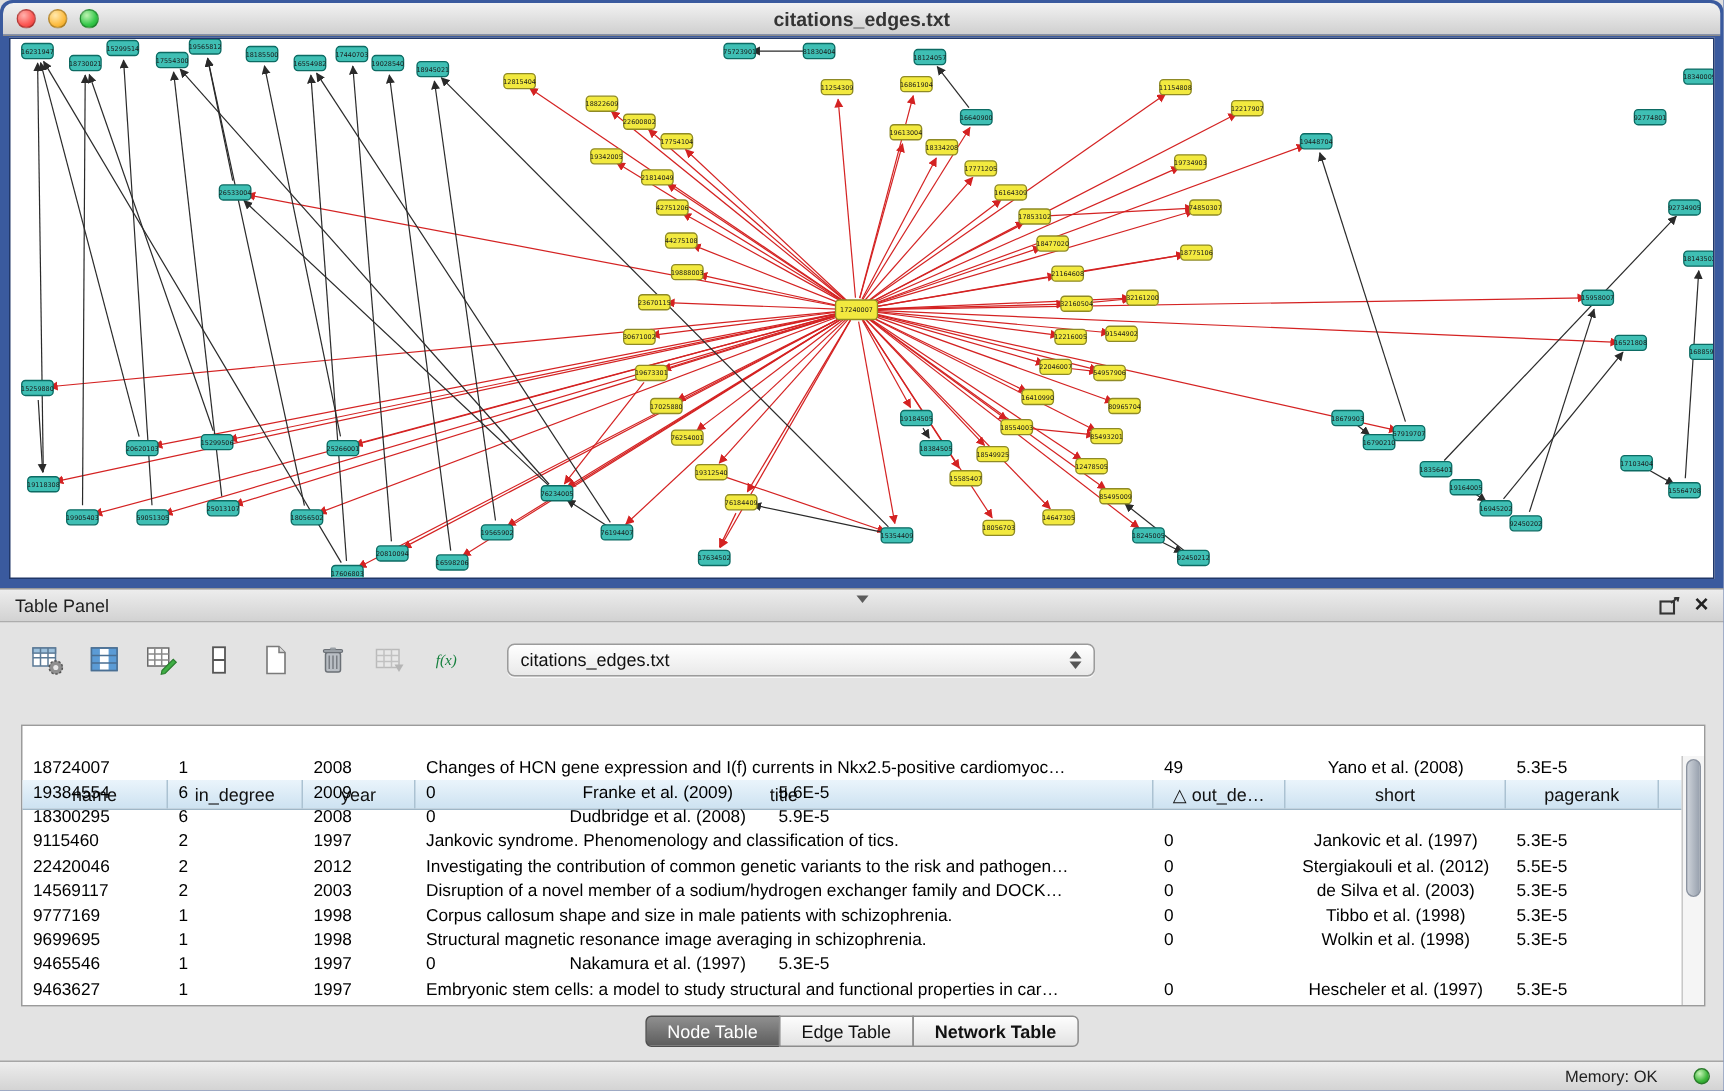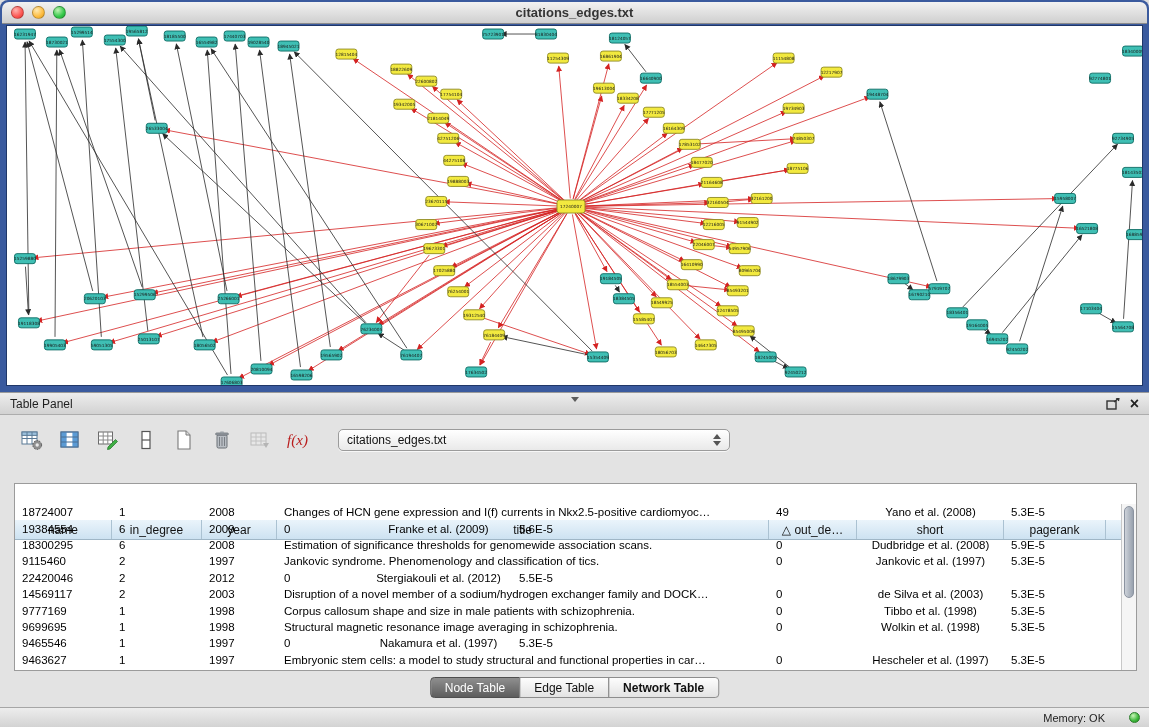--- a/index.html
+++ b/index.html
@@ -57,21 +57,21 @@
   .tp-close { font-size:16px; font-weight:bold; color:#222; line-height:12px; cursor:default; }
 
   
   .panel-body {
     position:absolute; top:415px; left:0; width:1149px; height:292px;
     background:#e3e3e3;
   }
   .toolbar { position:absolute; top:10px; left:18px; height:30px; display:flex; align-items:center; gap:11px; }
   .tb-btn { width:27px; height:27px; display:flex; align-items:center; justify-content:center; border-radius:4px; }
   .tb-btn.disabled { opacity:.45; }
-  .fx-label { font-family:"Liberation Serif", serif; font-style:italic; font-size:15px; color:#b91c1c; }
+  .fx-label { font-family:"Liberation Serif", serif; font-style:italic; font-size:10px; color:#15803d; }
   .dropdown {
     width:392px; height:22px; margin-left:16px;
     background:linear-gradient(#ffffff,#e9e9e9);
     border:1px solid #9b9b9b; border-radius:5px;
     display:flex; align-items:center; padding:0 8px;
     font-size:12px; color:#111;
     box-shadow:0 1px 0 rgba(255,255,255,.7);
   }
   .dd-arrows { margin-left:auto; display:flex; flex-direction:column; gap:2px; }
   .dd-arrows .up   { width:0;height:0;border-left:4px solid transparent;border-right:4px solid transparent;border-bottom:5px solid #555; }
@@ -787,38 +787,38 @@
           <div class="tcell c1">6</div>
           <div class="tcell c2">2009</div>
           <div class="tcell c4">0</div>
           <div class="tcell c5">Franke et al. (2009)</div>
           <div class="tcell c6">5.6E-5</div>
         </div>
         <div class="trow">
           <div class="tcell c0">18300295</div>
           <div class="tcell c1">6</div>
           <div class="tcell c2">2008</div>
-          <div class="tcell c3">Estimation of significance thresholds for genomewide association scans.</div>
           <div class="tcell c4">0</div>
           <div class="tcell c5">Dudbridge et al. (2008)</div>
           <div class="tcell c6">5.9E-5</div>
         </div>
         <div class="trow">
           <div class="tcell c0">9115460</div>
           <div class="tcell c1">2</div>
           <div class="tcell c2">1997</div>
           <div class="tcell c3">Jankovic syndrome. Phenomenology and classification of tics.</div>
           <div class="tcell c4">0</div>
           <div class="tcell c5">Jankovic et al. (1997)</div>
           <div class="tcell c6">5.3E-5</div>
         </div>
         <div class="trow">
           <div class="tcell c0">22420046</div>
           <div class="tcell c1">2</div>
           <div class="tcell c2">2012</div>
+          <div class="tcell c3">Investigating the contribution of common genetic variants to the risk and pathogen…</div>
           <div class="tcell c4">0</div>
           <div class="tcell c5">Stergiakouli et al. (2012)</div>
           <div class="tcell c6">5.5E-5</div>
         </div>
         <div class="trow">
           <div class="tcell c0">14569117</div>
           <div class="tcell c1">2</div>
           <div class="tcell c2">2003</div>
           <div class="tcell c3">Disruption of a novel member of a sodium/hydrogen exchanger family and DOCK…</div>
           <div class="tcell c4">0</div>

